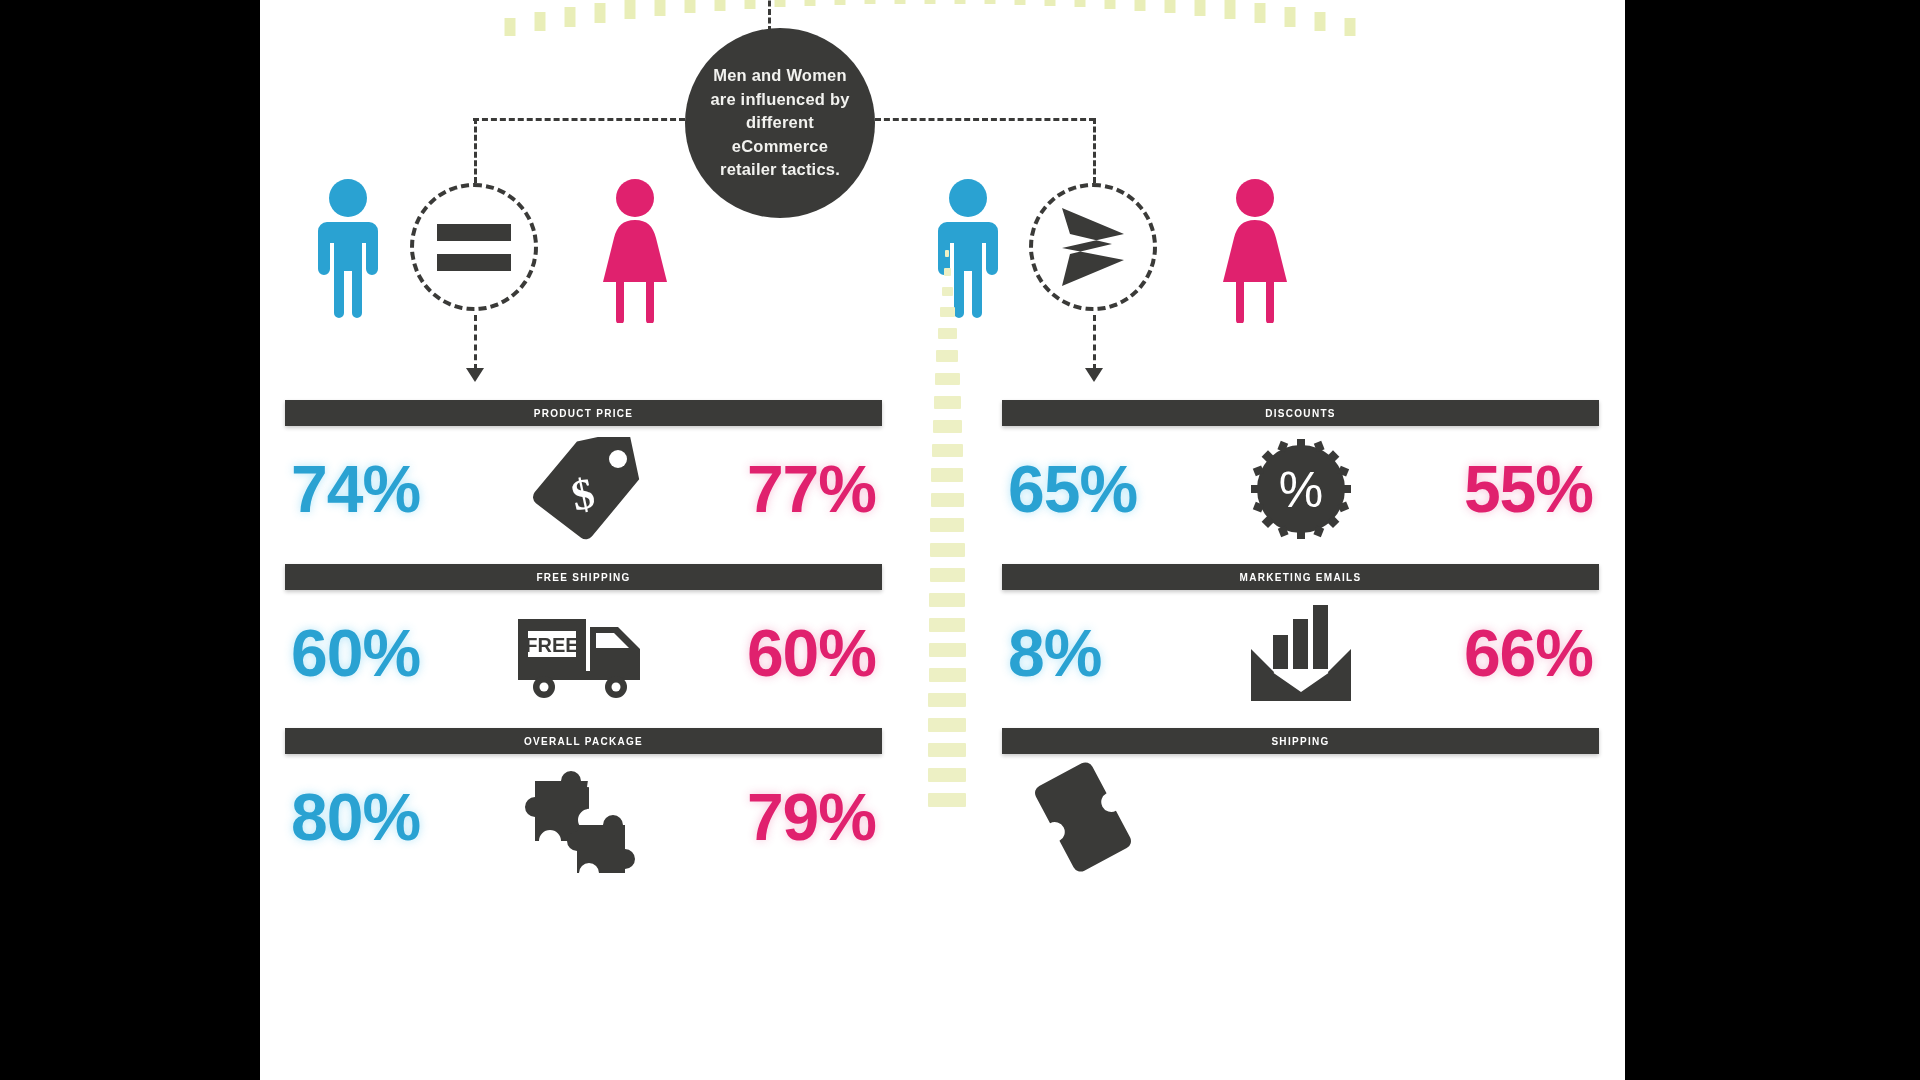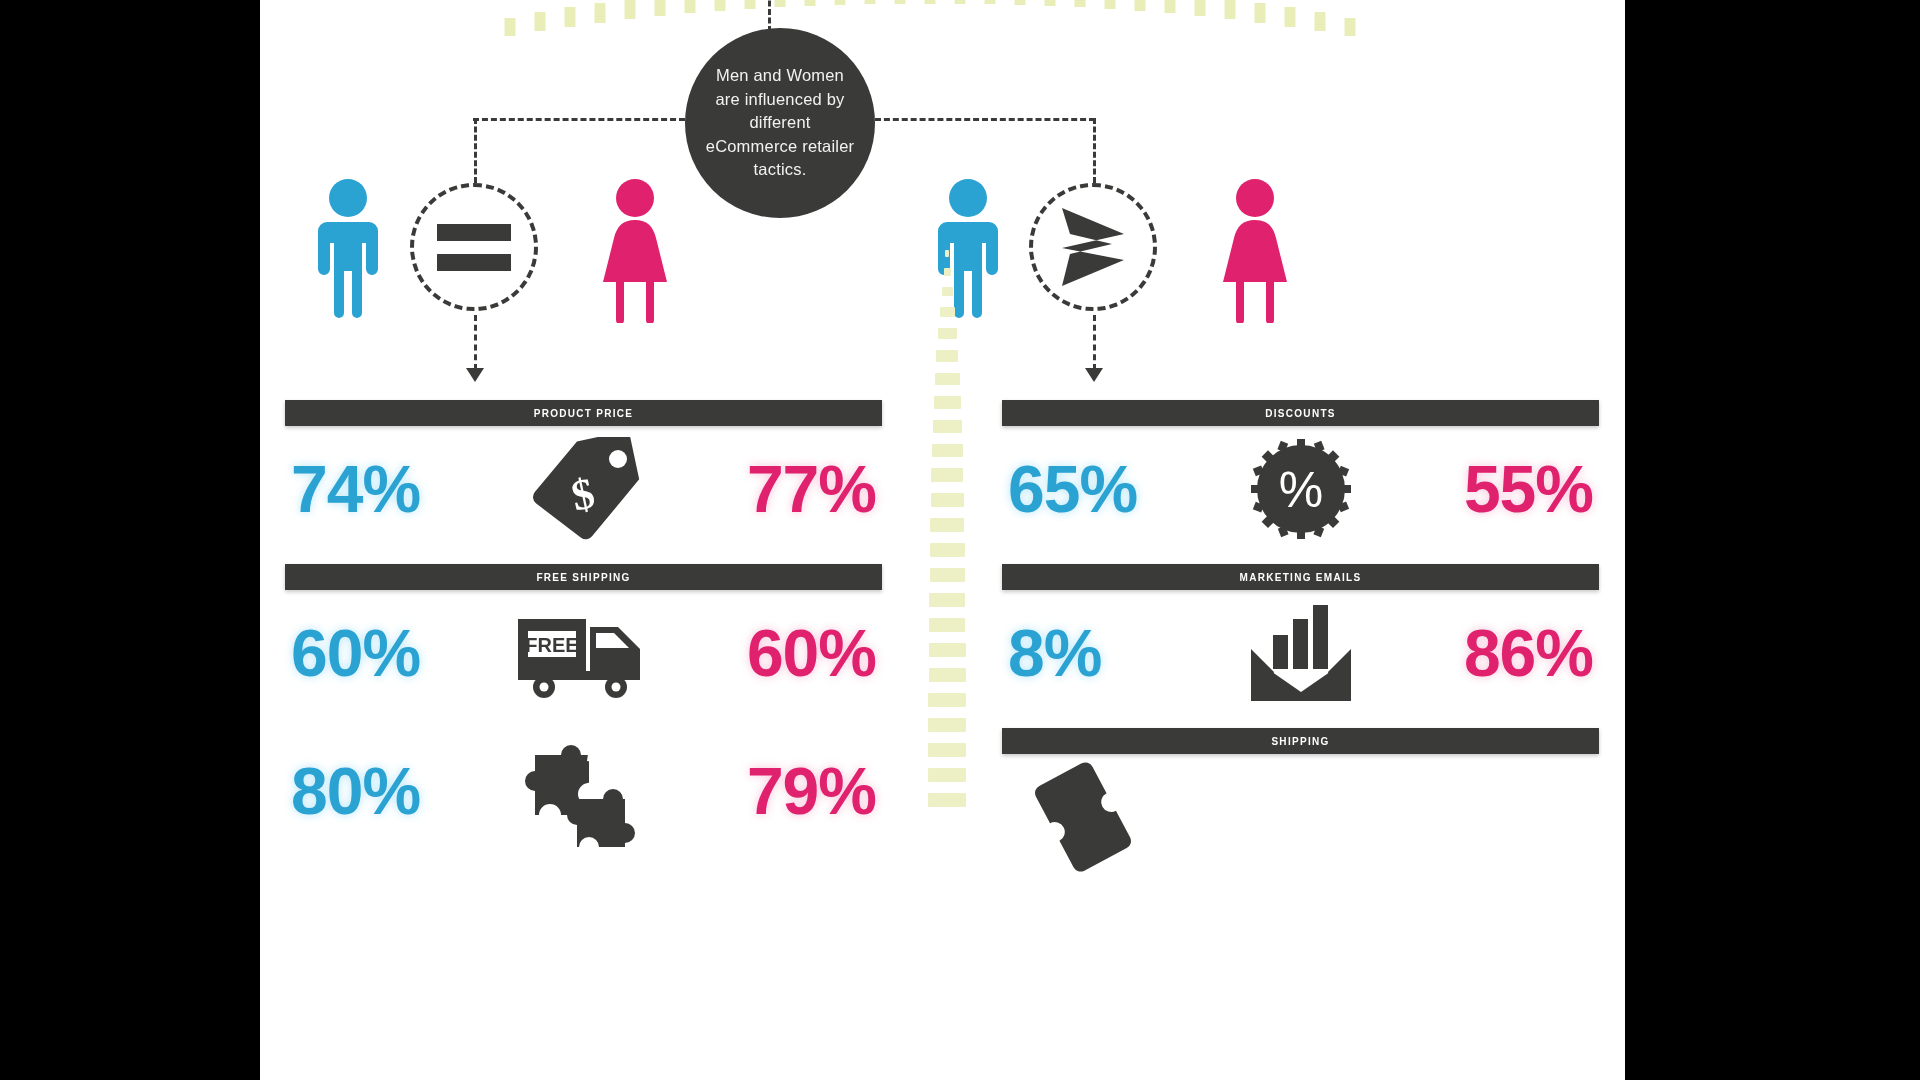--- a/index.html
+++ b/index.html
@@ -24,21 +24,21 @@
   #divider { position:absolute; left:667px; top:250px; width:40px; height:830px; }
   #divider i { display:block; margin:0 auto 11px auto; background:#edf0c4; border-radius:1px; }
 
   
   #hub {
     position:absolute; left:425px; top:28px; width:190px; height:190px;
     border-radius:50%; background:#3a3a38; color:#f2f2ef;
     display:flex; align-items:center; justify-content:center; text-align:center;
     font-size:16.5px; line-height:1.42; letter-spacing:.2px; padding:0 20px;
   }
-  #hub p { font-weight:400; }
+  #hub p { font-weight:700; }
 
   
   .dash-h { position:absolute; height:0; border-top:3px dashed #3a3a38; }
   .dash-v { position:absolute; width:0; border-left:3px dashed #3a3a38; }
   .arrow-head {
     position:absolute; width:0; height:0;
     border-left:9px solid transparent; border-right:9px solid transparent;
     border-top:14px solid #3a3a38;
   }
   #hub-stem { left:508px; top:-8px; height:40px; }
@@ -239,20 +239,21 @@
                 <circle cx="28" cy="80" r="4.5" fill="#ffffff"></circle>
               <circle cx="100" cy="80" r="11" fill="#3a3a38"></circle>
                 <circle cx="100" cy="80" r="4.5" fill="#ffffff"></circle>
             </svg>
           </div>
           <div class="pct female">60%</div>
         </div>
       </div>
 
       <div class="cat">
+        <div class="cat-bar">OVERALL PACKAGE</div>
         <div class="cat-body">
           <div class="pct male">80%</div>
           <div class="cat-icon">
             <svg width="122" height="116" viewBox="0 0 122 116">
               <path d="M12 22 h26 a10 10 0 0 1 20 0 h8 v28 a11 11 0 0 0 0 22 v10 h-28 a11 11 0 0 0 -22 0 h-4 v-24 a10 10 0 0 1 0 -20 v-16 z" fill="#3a3a38"></path>
               <path d="M66 14 h22 a10 10 0 0 1 20 0 h4 v26 a10 10 0 0 1 0 20 v14 h-24 a11 11 0 0 0 -22 0 h-2 v-24 a11 11 0 0 0 0 -22 z" fill="#ffffff" stroke="#3a3a38" stroke-width="0"></path>
               <path d="M56 66 h24 a10 10 0 0 1 20 0 h2 v24 a10 10 0 0 1 0 20 v4 h-26 a10 10 0 0 0 -20 0 h-2 v-22 a10 10 0 0 1 0 -20 z" fill="#3a3a38"></path>
             </svg>
           </div>
           <div class="pct female">79%</div>
@@ -303,21 +304,21 @@
           <div class="pct male">8%</div>
           <div class="cat-icon">
             <svg width="112" height="104" viewBox="0 0 112 104">
               <rect x="28" y="34" width="15" height="34" fill="#3a3a38"></rect>
               <rect x="48" y="18" width="15" height="50" fill="#3a3a38"></rect>
               <rect x="68" y="4" width="15" height="64" fill="#3a3a38"></rect>
               <path d="M6 48 L30 72 L56 90 L82 72 L106 48 L106 100 L6 100 Z" fill="#3a3a38"></path>
               <path d="M30 70 L56 88 L82 70" fill="none" stroke="#ffffff" stroke-width="5"></path>
             </svg>
           </div>
-          <div class="pct female">86%</div>
+          <div class="pct female">66%</div>
         </div>
       </div>
 
       <div class="cat">
         <div class="cat-bar">SHIPPING</div>
         <div class="cat-body">
           <div class="cat-icon">
             <svg width="112" height="112" viewBox="0 0 112 112">
               <g transform="rotate(-28 56 56)">
                 <path d="M32 8 h48 a8 8 0 0 1 8 8 v30 a10 10 0 0 0 0 20 v30 a8 8 0 0 1 -8 8 h-48 a8 8 0 0 1 -8 -8 v-30 a10 10 0 0 0 0 -20 v-30 a8 8 0 0 1 8 -8 z" fill="#3a3a38"></path>

